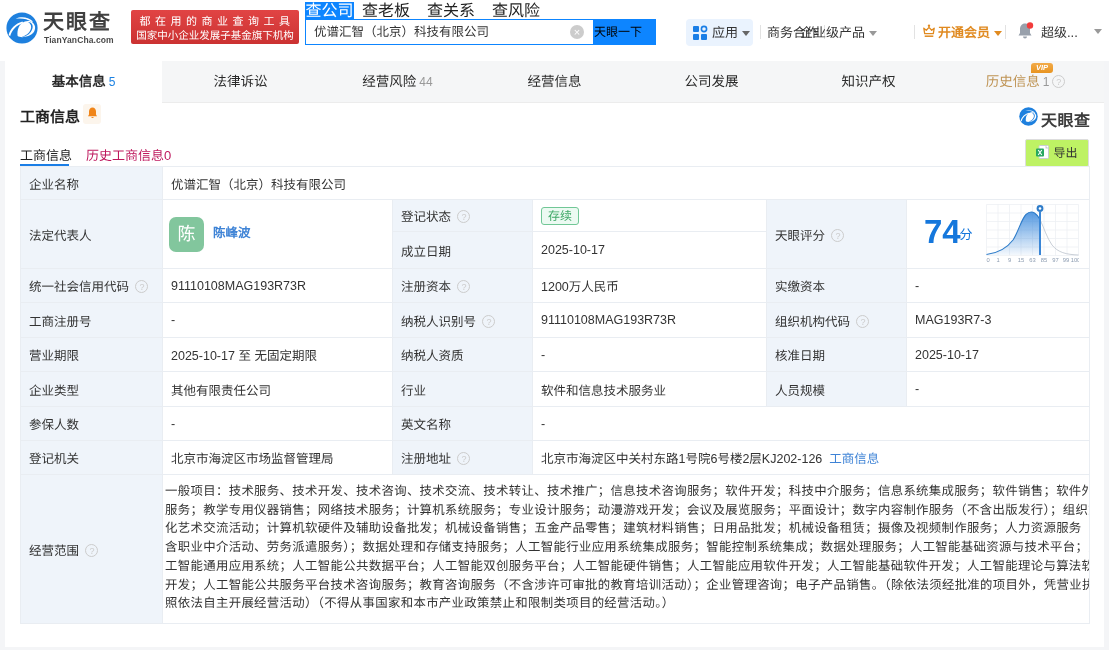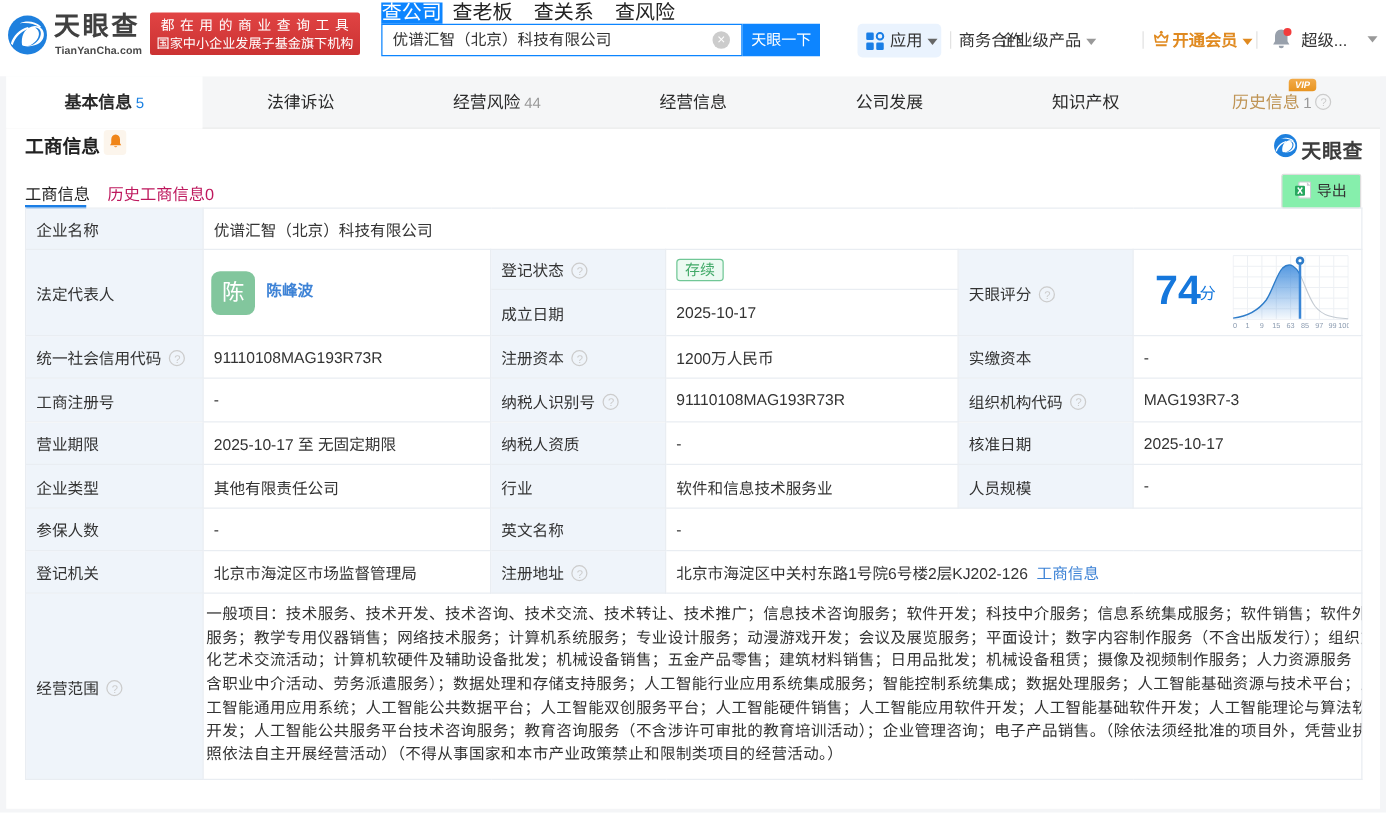--- a/index.html
+++ b/index.html
@@ -6,31 +6,31 @@
   * { margin:0; padding:0; box-sizing:border-box; }
   html,body { width:1109px; height:650px; overflow:hidden; }
   body { background:#f4f5f7; font-family:"Liberation Sans",sans-serif; position:relative; }
   .abs { position:absolute; }
   .container { position:absolute; left:5px; top:0; width:1099px; height:647px; background:#fff; }
 
   
   .hdr { position:absolute; left:0; top:0; width:1109px; height:61px; background:#fff; z-index:5; }
   .logo-txt { position:absolute; left:43px; top:9px; font-size:21px; font-weight:bold; color:#404040; letter-spacing:2px; line-height:26px; }
   .logo-sub { position:absolute; left:44px; top:35px; font-size:8.5px; font-weight:bold; color:#4a4a4a; letter-spacing:0.1px; }
-  .redbox { position:absolute; left:120px; top:10px; width:168px; height:34px; background:linear-gradient(180deg,#e14444,#cb3232); border-radius:2px; color:#fff; text-align:center; }
+  .redbox { position:absolute; left:131px; top:10px; width:168px; height:34px; background:linear-gradient(180deg,#e14444,#cb3232); border-radius:2px; color:#fff; text-align:center; }
   .redbox .l1 { font-size:11px; letter-spacing:4.5px; margin-top:5px; margin-left:4px; line-height:13.5px; }
   .redbox .l2 { font-size:10.5px; letter-spacing:0; margin-top:0; line-height:13.5px; }
 
   .stabs { position:absolute; left:305px; top:2px; height:18px; font-size:16px; }
   .stab-on { display:inline-block; background:#0d85ff; color:#fff; width:49px; height:18px; line-height:18px; text-align:center; }
   .stab { display:inline-block; color:#222; margin-left:17px; line-height:18px; }
   .sinput { position:absolute; left:305px; top:19px; width:289px; height:26px; border:1px solid #0d85ff; background:#fff; line-height:24px; font-size:12.5px; color:#333; padding-left:8px; }
   .sclear { position:absolute; left:570px; top:25px; width:14px; height:14px; border-radius:50%; background:#ccc; }
   .sclear:before { content:"×"; color:#fff; font-size:11px; line-height:14px; display:block; text-align:center; }
-  .sbtn { position:absolute; left:594px; top:19px; width:62px; height:26px; background:#0d85ff; color:#ffffff; font-size:12px; text-align:center; line-height:26px; }
+  .sbtn { position:absolute; left:594px; top:19px; width:62px; height:26px; background:#0d85ff; color:#000000; font-size:12px; line-height:26px; }
 
   .appchip { position:absolute; left:686px; top:19px; width:67px; height:27px; background:#eaf3fe; border-radius:4px; }
   .hd-it { position:absolute; top:19px; height:27px; line-height:27px; font-size:13px; color:#333; }
   .hd-div { position:absolute; top:25px; width:1px; height:14px; background:#e2e2e2; }
   .caret { display:inline-block; width:0; height:0; border-left:4px solid transparent; border-right:4px solid transparent; border-top:5px solid #666; vertical-align:middle; margin-left:4px; }
 
   
   .nav { position:absolute; left:5px; top:61px; width:1099px; height:42px; background:#f5f6f7; border-bottom:1px solid #ececec; }
   .nav .slot { position:absolute; top:0; height:42px; line-height:42px; text-align:center; font-size:13.5px; color:#2a2a2a; }
   .slot-on { background:#fff; color:#1d82e2; font-weight:bold; font-size:14px; }
@@ -40,21 +40,21 @@
   .qmark { display:inline-block; width:13px; height:13px; border:1px solid #ccc; border-radius:50%; color:#ccc; font-size:9px; line-height:13px; text-align:center; vertical-align:1px; margin-left:3px; }
   .vip { position:absolute; left:1026px; top:1.5px; width:22px; height:10px; background:linear-gradient(180deg,#f2ab4a,#e89420); border-radius:3px 3px 3px 0; color:#fff; font-size:7.5px; font-weight:bold; font-style:italic; text-align:center; line-height:10px; }
 
   
   .sec-title { position:absolute; left:20px; top:105px; font-size:15px; font-weight:bold; color:#222; }
   .bellchip { position:absolute; left:83px; top:104px; width:18px; height:20px; background:#fcf5ec; border-radius:3px; text-align:center; }
   .wm-txt { position:absolute; left:1041px; top:107px; font-size:16px; font-weight:bold; color:#3d3d3d; letter-spacing:0.5px; }
   .subtab1 { position:absolute; left:20px; top:145px; font-size:13px; color:#222; font-weight:500; }
   .subtab1:after { content:""; position:absolute; left:0; top:19px; width:49px; height:3px; background:#1a7ee6; }
   .subtab2 { position:absolute; left:86px; top:145px; font-size:13px; color:#be185d; }
-  .exportbtn { position:absolute; left:1025px; top:139px; width:64px; height:28px; border:1px solid #ddd; border-radius:2px; background:#86efac; font-size:12px; color:#333; text-align:center; line-height:26px; }
+  .exportbtn { position:absolute; left:1025px; top:139px; width:64px; height:28px; border:1px solid #ddd; border-radius:2px; background:#bef264; font-size:12px; color:#333; text-align:center; line-height:26px; }
 
   
   table.info { position:absolute; left:20px; top:166px; width:1069px; border-collapse:collapse; table-layout:fixed; font-size:12.5px; }
   table.info td { border:1px solid #e9edf2; padding:0 8px; color:#333; overflow:hidden; }
   td.lb { background:#eff4fa; color:#5f6f81; padding:0 0 0 7px; }
   a.lk { color:#3e83d6; text-decoration:none; }
   .tag-g { display:inline-block; height:18px; line-height:16px; padding:0 6px; border:1px solid #71c796; background:#ecfaf2; color:#41a968; font-size:12px; border-radius:3px; }
   .avatar { display:inline-block; width:35px; height:35px; border-radius:7px; background:#82c69d; color:#fff; font-size:18px; text-align:center; line-height:35px; vertical-align:middle; }
   table.info td.scope { font-size:12.4px; letter-spacing:0.34px; line-height:18.7px; color:#333; padding:7px 5px 0 2px; vertical-align:top; }
   .scope div { white-space:nowrap; }

